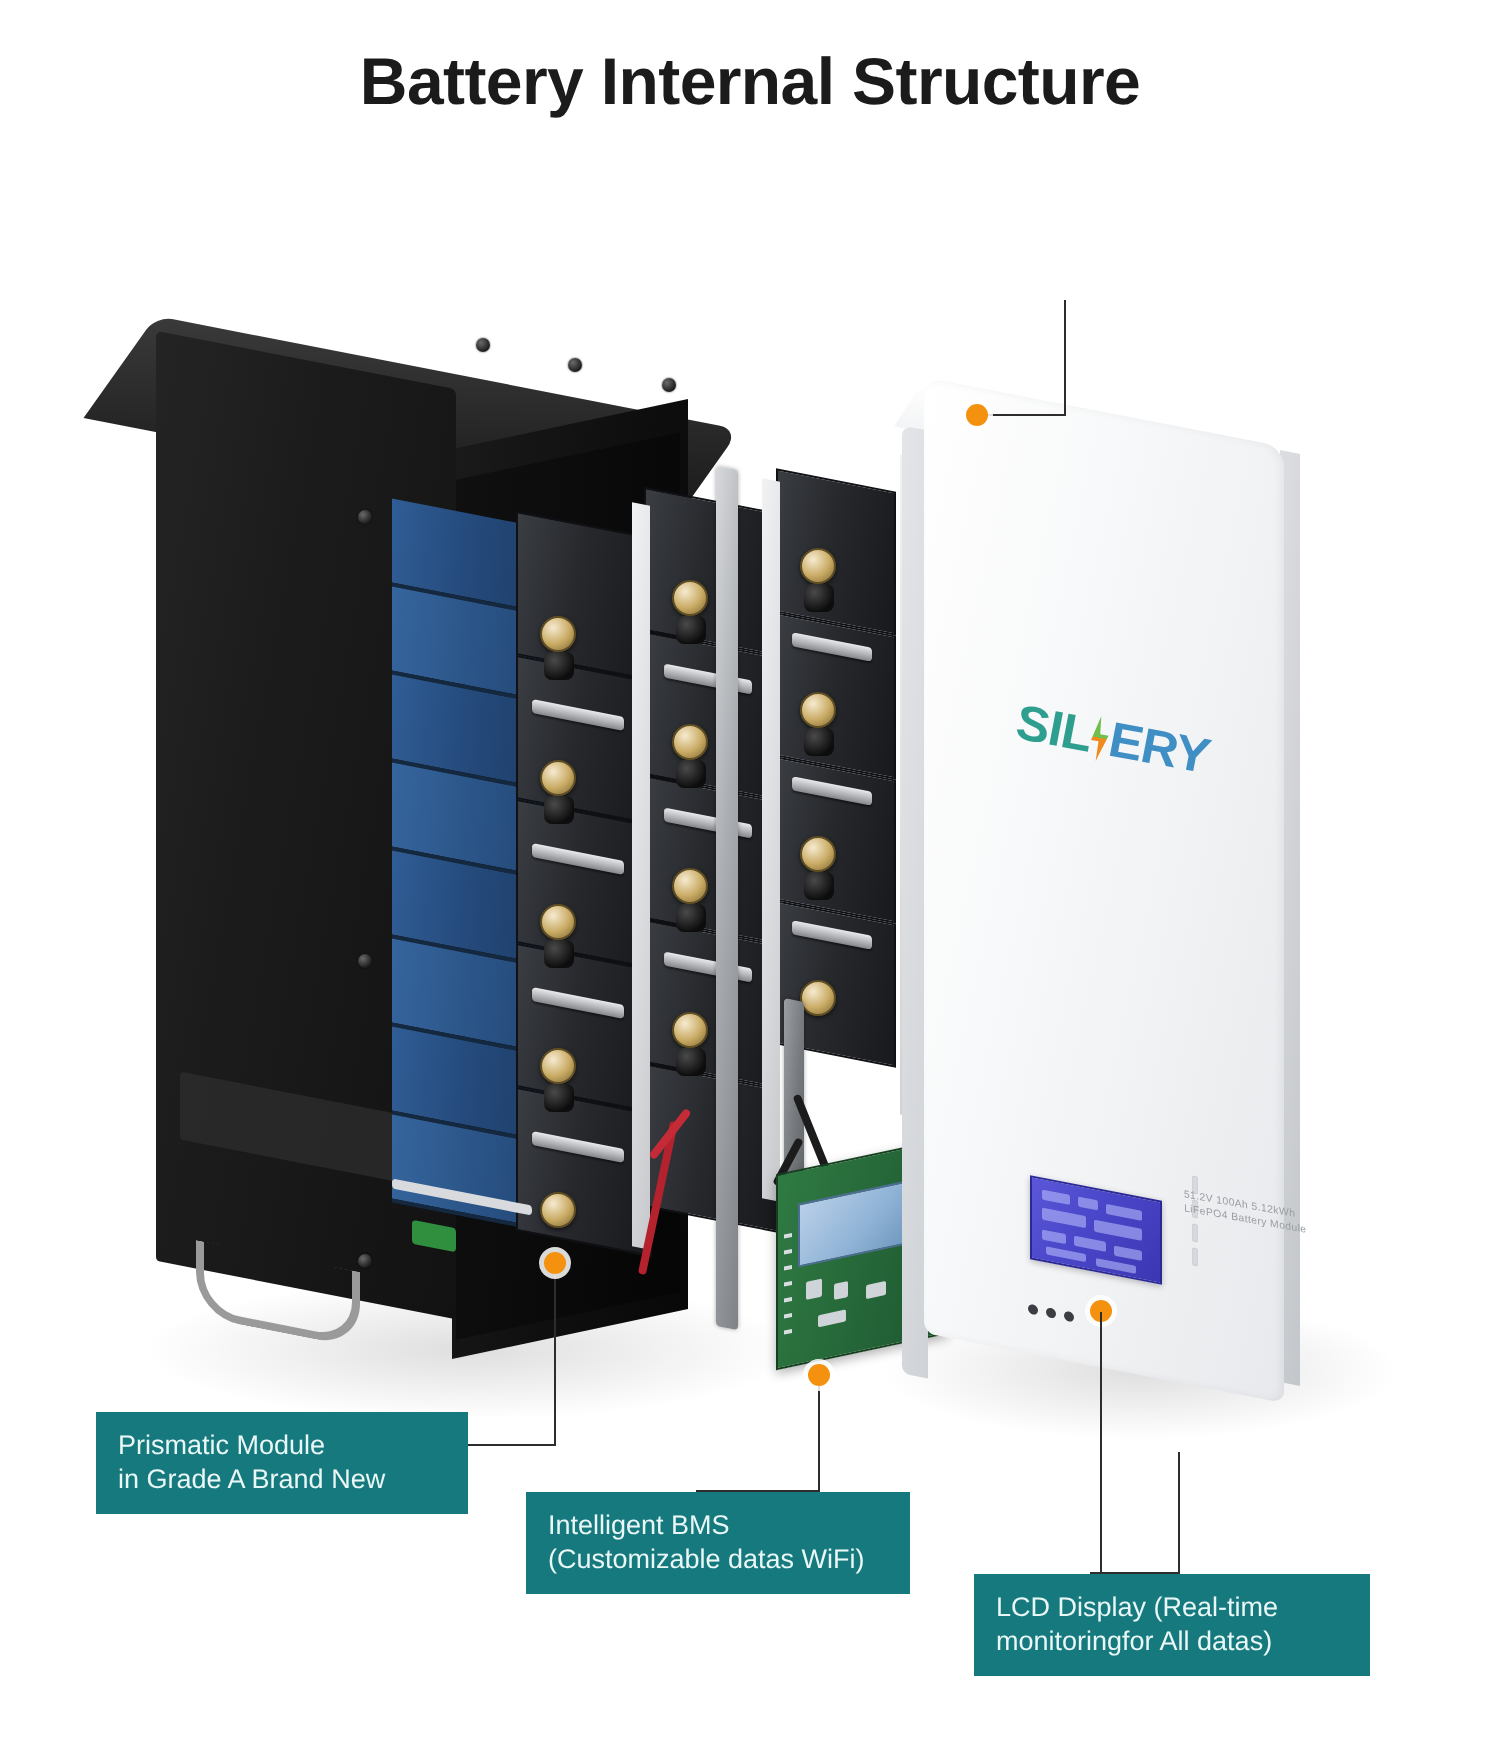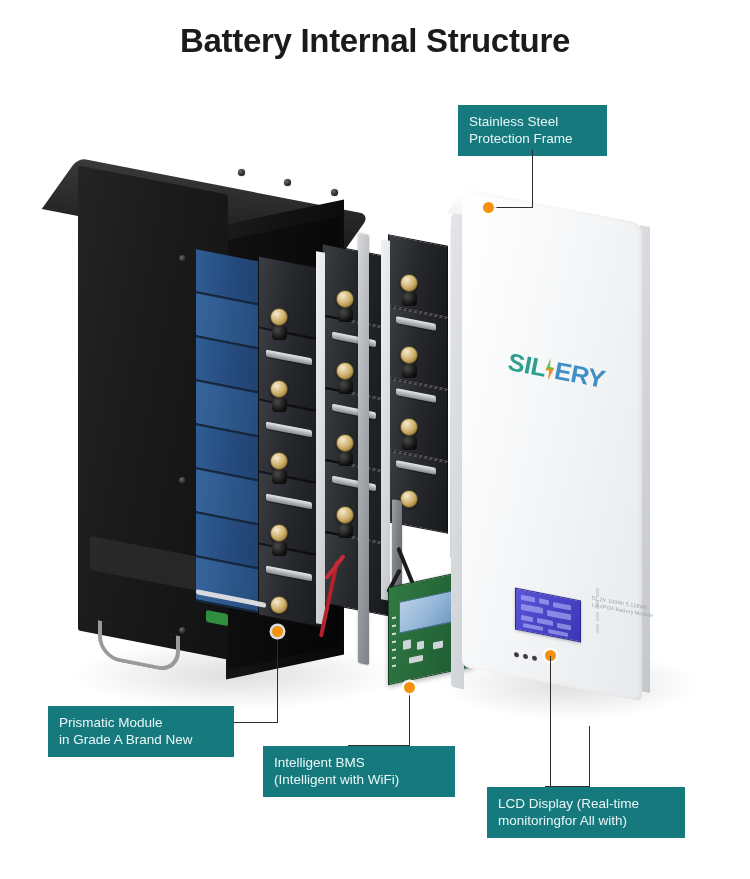--- a/index.html
+++ b/index.html
@@ -396,39 +396,37 @@
 
     <div class="vent" style="left:144px;top:392px;transform:skewY(11deg);"></div>
     <div class="vent" style="left:144px;top:404px;transform:skewY(11deg);"></div>
     <div class="vent" style="left:144px;top:416px;transform:skewY(11deg);"></div>
     <div class="vent" style="left:144px;top:428px;transform:skewY(11deg);"></div>
 
     <div class="spec">51.2V 100Ah 5.12kWh
 LiFePO4 Battery Module</div>
   </div>
 
-  <div class="callout" style="left:458px;top:105px;width:149px;">Stainless Steel
-Protection Frame</div>
   <div class="lead v" style="left:532px;top:150px;height:58px;"></div>
   <div class="lead h" style="left:488px;top:207px;width:45px;"></div>
   <div class="dot" style="left:483px;top:202px;"></div>
 
   <div class="callout" style="left:48px;top:706px;width:186px;">Prismatic Module
 in Grade A Brand New</div>
   <div class="lead h" style="left:234px;top:722px;width:44px;"></div>
   <div class="lead v" style="left:277px;top:632px;height:91px;"></div>
   <div class="dot" style="left:272px;top:626px;"></div>
 
   <div class="callout" style="left:263px;top:746px;width:192px;">Intelligent BMS
-(Intelligent with WiFi)</div>
+(Customizable datas WiFi)</div>
   <div class="lead v" style="left:348px;top:746px;height:0px;"></div>
   <div class="lead h" style="left:348px;top:745px;width:62px;"></div>
   <div class="lead v" style="left:409px;top:688px;height:58px;"></div>
   <div class="dot" style="left:404px;top:682px;"></div>
 
   <div class="callout" style="left:487px;top:787px;width:198px;">LCD Display (Real-time
-monitoringfor All with)</div>
+monitoringfor All datas)</div>
   <div class="lead h" style="left:545px;top:786px;width:45px;"></div>
   <div class="lead v" style="left:589px;top:726px;height:61px;"></div>
   <div class="dot" style="left:545px;top:650px;"></div>
   <div class="lead v" style="left:550px;top:656px;height:131px;"></div>
 
 </div>
 
 </body></html>

